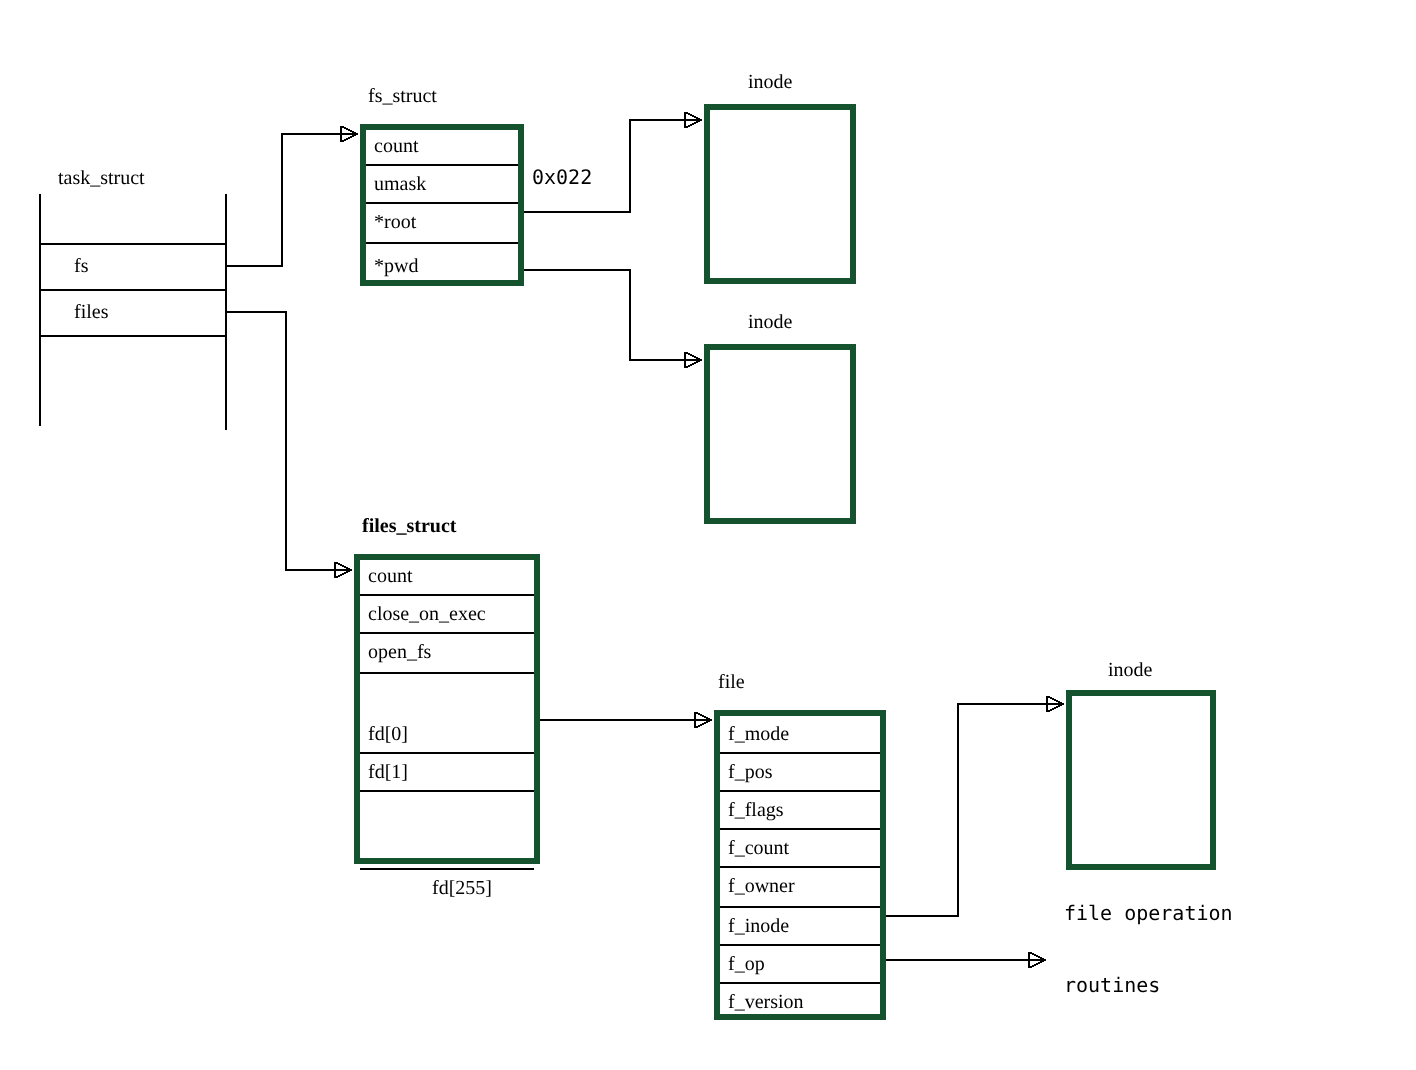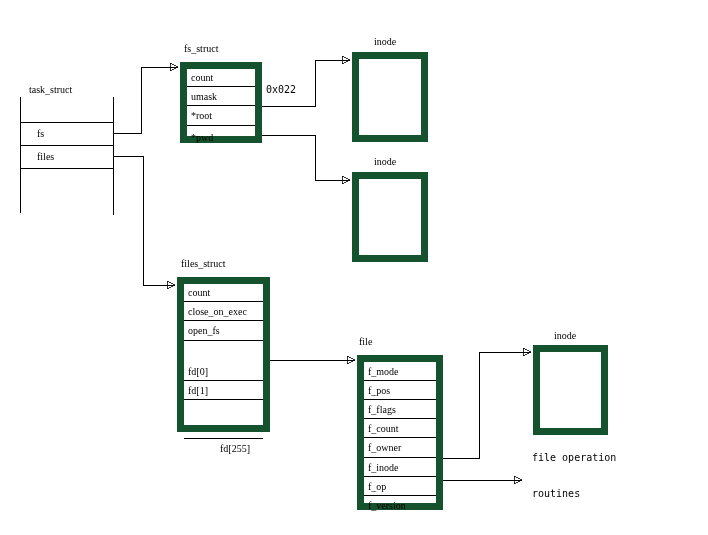--- a/index.html
+++ b/index.html
@@ -20,21 +20,21 @@
   }
   svg.wires path { stroke: #000000; stroke-width: 1; fill: none; }
   .struct-label {
     position: absolute;
     font-size: 10px;
     line-height: 12px;
     white-space: nowrap;
   }
   .box {
     position: absolute;
-    border: 7px solid #14532d;
+    border: 3px solid #14532d;
     box-sizing: border-box;
     background: #ffffff;
   }
   .row {
     box-sizing: border-box;
     border-bottom: 1px solid #000000;
     font-size: 10px;
     padding-left: 4px;
     display: flex;
     align-items: center;
@@ -95,21 +95,21 @@
     <div class="row last" style="height:22px;">*pwd</div>
   </div>
   <div class="mono" style="left:266px; top:82px;">0x022</div>
 
   <div class="struct-label" style="left:374px; top:36px;">inode</div>
   <div class="box" style="left:352px; top:52px; width:76px; height:90px;"></div>
 
   <div class="struct-label" style="left:374px; top:156px;">inode</div>
   <div class="box" style="left:352px; top:172px; width:76px; height:90px;"></div>
 
-  <div class="struct-label" style="left:181px; top:258px;">files_struct</div>
+  <div class="struct-label" style="left:181px; top:258px;font-weight:bold;">files_struct</div>
   <div class="box" style="left:177px; top:277px; width:93px; height:155px;">
     <div class="row" style="height:18px;">count</div>
     <div class="row" style="height:19px;">close_on_exec</div>
     <div class="row" style="height:20px;">open_fs</div>
     <div class="row" style="height:19px;margin-top:21px;">fd[0]</div>
     <div class="row" style="height:19px;">fd[1]</div>
     <div class="row" style="height:39px;"></div>
     <div class="row last" style="height:19px;margin-left:32px;">fd[255]</div>
   </div>
 

